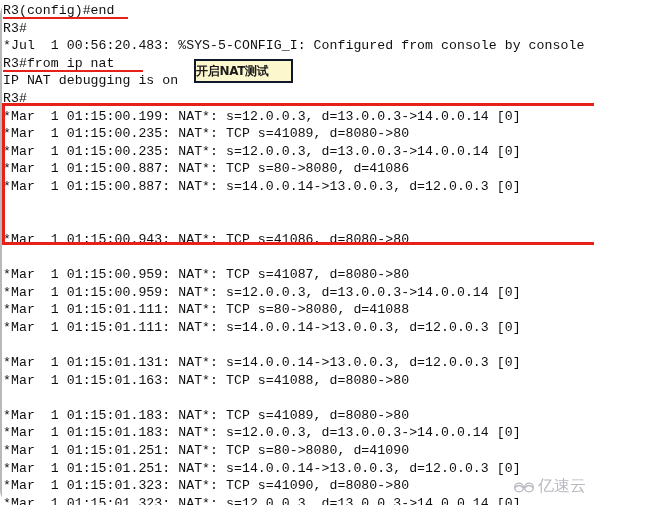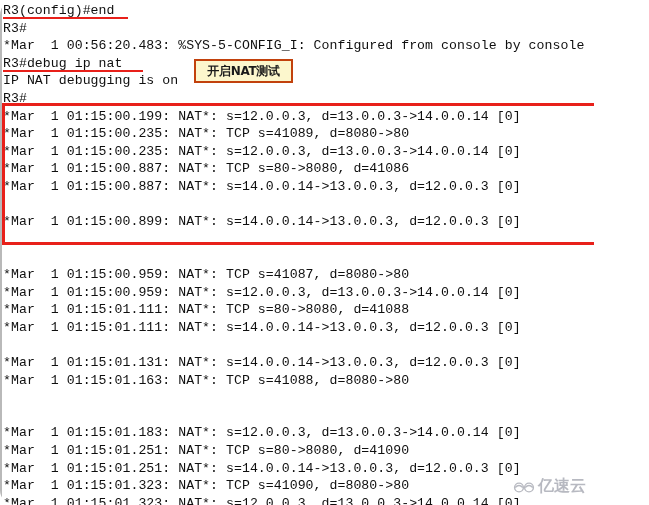--- a/index.html
+++ b/index.html
@@ -62,79 +62,78 @@
     pointer-events: none;
   }
   
   #callout {
     position: absolute;
     left: 194px;
     top: 59px;
     width: 99px;
     height: 24px;
     background: #fcf7cd;
-    border: 2px solid #c2410c;
+    border: 2px solid #0f172a;
     box-sizing: border-box;
     display: flex;
     align-items: center;
-    justify-content: center;
   }
   #callout-label {
     font-family: "DejaVu Sans", "Liberation Sans", sans-serif;
     font-size: 12px;
     font-weight: bold;
     color: #1a1a1a;
     letter-spacing: -0.3px;
     white-space: nowrap;
   }
   
   #watermark {
     position: absolute;
     right: 8px;
     bottom: 8px;
     display: flex;
     align-items: center;
     opacity: 0.62;
-    font-weight: bold;
   }
   #watermark-text {
     font-family: "DejaVu Sans", "Liberation Sans", sans-serif;
     font-size: 16px;
     color: #8c8f9b;
     letter-spacing: 0px;
   }
   #watermark-icon svg { display: block; }
 </style>
 </head>
 <body>
 
 <div id="screen">
 
   <div id="left-rule"></div>
 
   <div id="console">
 
     <div class="line" style="top:2px">R3(config)#end</div>
     <div class="line" style="top:19.6px">R3#</div>
-    <div class="line" style="top:37.2px">*Mar  1 00:56:20.483: %SYS-5-CONFIG_I: Configured from console by console</div>
-    <div class="line" style="top:54.8px">R3#debug ip nat</div>
+    <div class="line" style="top:37.2px">*Jul  1 00:56:20.483: %SYS-5-CONFIG_I: Configured from console by console</div>
+    <div class="line" style="top:54.8px">R3#from ip nat</div>
     <div class="line" style="top:72.4px">IP NAT debugging is on</div>
     <div class="line" style="top:90px">R3#</div>
     <div class="line" style="top:107.6px">*Mar  1 01:15:00.199: NAT*: s=12.0.0.3, d=13.0.0.3-&gt;14.0.0.14 [0]</div>
     <div class="line" style="top:125.2px">*Mar  1 01:15:00.235: NAT*: TCP s=41089, d=8080-&gt;80</div>
     <div class="line" style="top:142.8px">*Mar  1 01:15:00.235: NAT*: s=12.0.0.3, d=13.0.0.3-&gt;14.0.0.14 [0]</div>
     <div class="line" style="top:160.4px">*Mar  1 01:15:00.887: NAT*: TCP s=80-&gt;8080, d=41086</div>
     <div class="line" style="top:178px">*Mar  1 01:15:00.887: NAT*: s=14.0.0.14-&gt;13.0.0.3, d=12.0.0.3 [0]</div>
-    <div class="line" style="top:213.2px">*Mar  1 01:15:00.899: NAT*: s=14.0.0.14-&gt;13.0.0.3, d=12.0.0.3 [0]</div>
+    <div class="line" style="top:230.8px">*Mar  1 01:15:00.943: NAT*: TCP s=41086, d=8080-&gt;80</div>
     <div class="line" style="top:266px">*Mar  1 01:15:00.959: NAT*: TCP s=41087, d=8080-&gt;80</div>
     <div class="line" style="top:283.6px">*Mar  1 01:15:00.959: NAT*: s=12.0.0.3, d=13.0.0.3-&gt;14.0.0.14 [0]</div>
     <div class="line" style="top:301.2px">*Mar  1 01:15:01.111: NAT*: TCP s=80-&gt;8080, d=41088</div>
     <div class="line" style="top:318.8px">*Mar  1 01:15:01.111: NAT*: s=14.0.0.14-&gt;13.0.0.3, d=12.0.0.3 [0]</div>
     <div class="line" style="top:354px">*Mar  1 01:15:01.131: NAT*: s=14.0.0.14-&gt;13.0.0.3, d=12.0.0.3 [0]</div>
     <div class="line" style="top:371.6px">*Mar  1 01:15:01.163: NAT*: TCP s=41088, d=8080-&gt;80</div>
+    <div class="line" style="top:406.8px">*Mar  1 01:15:01.183: NAT*: TCP s=41089, d=8080-&gt;80</div>
     <div class="line" style="top:424.4px">*Mar  1 01:15:01.183: NAT*: s=12.0.0.3, d=13.0.0.3-&gt;14.0.0.14 [0]</div>
     <div class="line" style="top:442px">*Mar  1 01:15:01.251: NAT*: TCP s=80-&gt;8080, d=41090</div>
     <div class="line" style="top:459.6px">*Mar  1 01:15:01.251: NAT*: s=14.0.0.14-&gt;13.0.0.3, d=12.0.0.3 [0]</div>
     <div class="line" style="top:477.2px">*Mar  1 01:15:01.323: NAT*: TCP s=41090, d=8080-&gt;80</div>
     <div class="line" style="top:494.8px">*Mar  1 01:15:01.323: NAT*: s=12.0.0.3, d=13.0.0.3-&gt;14.0.0.14 [0]</div>
 
   </div>
 
   <div class="underline" style="left:3px; top:17px; width:125px;"></div>
   <div class="underline" style="left:3px; top:70px; width:140px;"></div>

